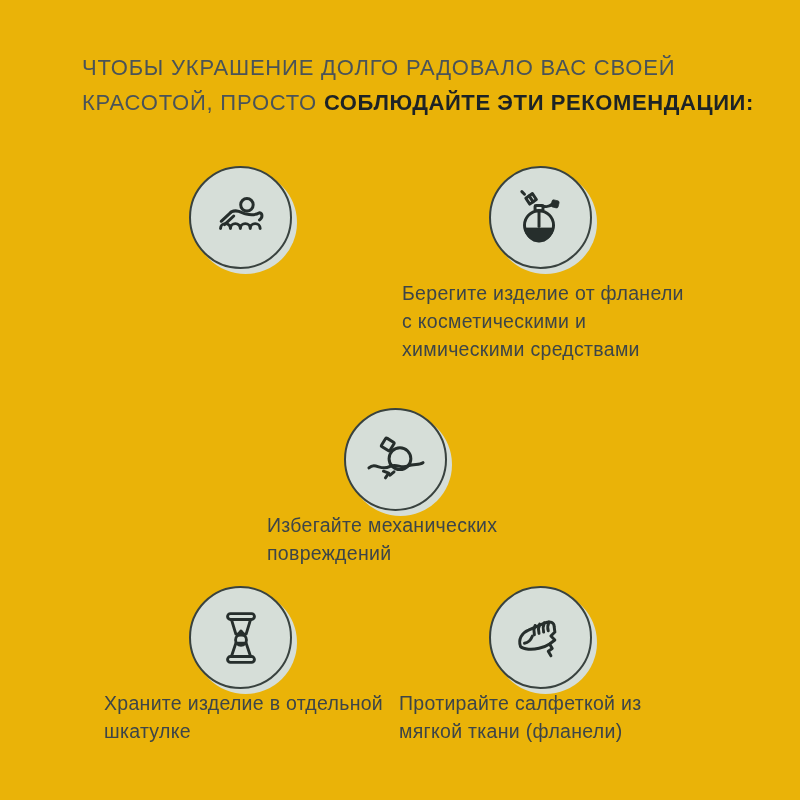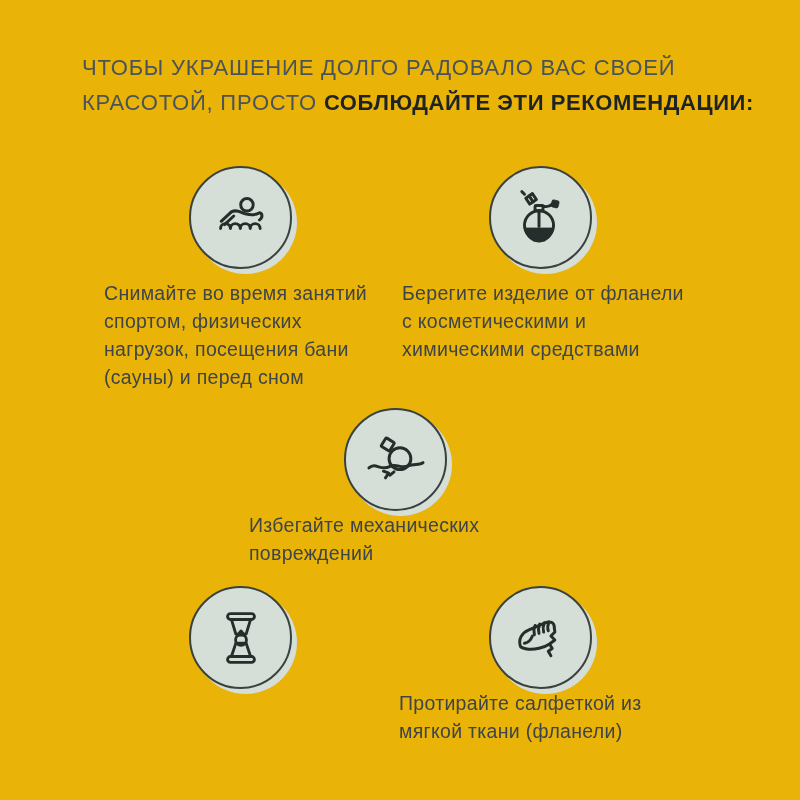--- a/index.html
+++ b/index.html
@@ -42,44 +42,40 @@
   .pos-c5{left:489px;top:586px;}
   
   .caption{
     position:absolute;margin:0;
     font-size:19.5px;line-height:28px;letter-spacing:0.3px;
     color:#3d4548;
     white-space:pre-line;
   }
   .pos-t1{left:104px;top:279px;width:330px;}
   .pos-t2{left:402px;top:279px;width:340px;}
-  .pos-t3{left:249px;top:511px;width:340px;}
+  .pos-t3{left:267px;top:511px;width:340px;}
   .pos-t4{left:104px;top:689px;width:340px;}
   .pos-t5{left:399px;top:689px;width:340px;}
 </style>
 </head>
 <body>
 
 <div class="page">
 
   <h1 class="heading"><span>ЧТОБЫ УКРАШЕНИЕ ДОЛГО РАДОВАЛО ВАС СВОЕЙ</span><br><span>КРАСОТОЙ, ПРОСТО </span><strong>СОБЛЮДАЙТЕ ЭТИ РЕКОМЕНДАЦИИ:</strong></h1>
 
   <div class="circle pos-c1">
     <svg width="66" height="66" viewBox="0 0 100 100">
       <circle class="ic" cx="59" cy="30" r="9.5"></circle>
       <path class="ic" d="M20,55 L35,41"></path>
       <path class="ic" d="M25,60 L39,47"></path>
       <path class="ic" d="M35,41 C44,36 50,42 58,44 C66,46 73,45 78,42 C83,43 83,50 78,53"></path>
       <path class="ic" d="M19,66 a7.5,7.5 0 0 1 15,0 a7.5,7.5 0 0 1 15,0 a7.5,7.5 0 0 1 15,0 a7.5,7.5 0 0 1 15,0"></path>
     </svg>
   </div>
-  <p class="caption pos-t1">Снимайте во время занятий
-спортом, физических
-нагрузок, посещения бани
-(сауны) и перед сном</p>
 
   <div class="circle pos-c2">
     <svg width="66" height="66" viewBox="0 0 100 100">
       <circle class="ic" cx="47" cy="61" r="22"></circle>
       <path class="ic-fill" d="M25.4,65 A21.6,21.6 0 0 0 68.6,65 Z"></path>
       <path class="ic" d="M47,39 L47,63"></path>
       <rect class="ic" x="41" y="31" width="12" height="8" rx="1.5"></rect>
       <path class="ic" d="M27,20 L37,13 L43,22 L33,29 Z"></path>
       <path class="ic" d="M32,16.5 L38,25.5"></path>
       <path class="ic" d="M21,10 L25,14"></path>
@@ -106,20 +102,22 @@
   <div class="circle pos-c4">
     <svg width="64" height="64" viewBox="0 0 100 100">
       <rect class="ic" x="29" y="12" width="42" height="9" rx="4.5"></rect>
       <path class="ic" d="M35,21 L65,21 L58,44 L42,44 Z"></path>
       <path class="ic" d="M42,58 L58,58 L65,79 L35,79 Z"></path>
       <rect class="ic" x="29" y="79" width="42" height="9" rx="4.5"></rect>
       <circle class="ic" cx="50" cy="53" r="8.5"></circle>
       <path class="ic" d="M50,39 L44.5,45.5 L55.5,45.5 Z"></path>
     </svg>
   </div>
+  <p class="caption pos-t4">Храните изделие в отдельной
+шкатулке</p>
 
   <div class="circle pos-c5">
     <svg width="66" height="66" viewBox="0 0 100 100">
       <path class="ic" d="M19,63 C15,52 21,42 31,38 L56,27 C64,24 70,26 70,33 L71,41 L65,47 L71,53 L63,59 C54,65 40,68 31,67 C25,66 21,65 19,63 Z"></path>
       <path class="ic" d="M41,31 q-3,7 -1,14"></path>
       <path class="ic" d="M48,29 q-3,7 -1,14"></path>
       <path class="ic" d="M55,27 q-3,7 -1,14"></path>
       <path class="ic" d="M62,26 q-3,7 -1,13"></path>
       <path class="ic" d="M25,58 C31,57 35,52 37,47"></path>
       <path class="ic" d="M63,59 L67,66 L61,70 L65,77"></path>

